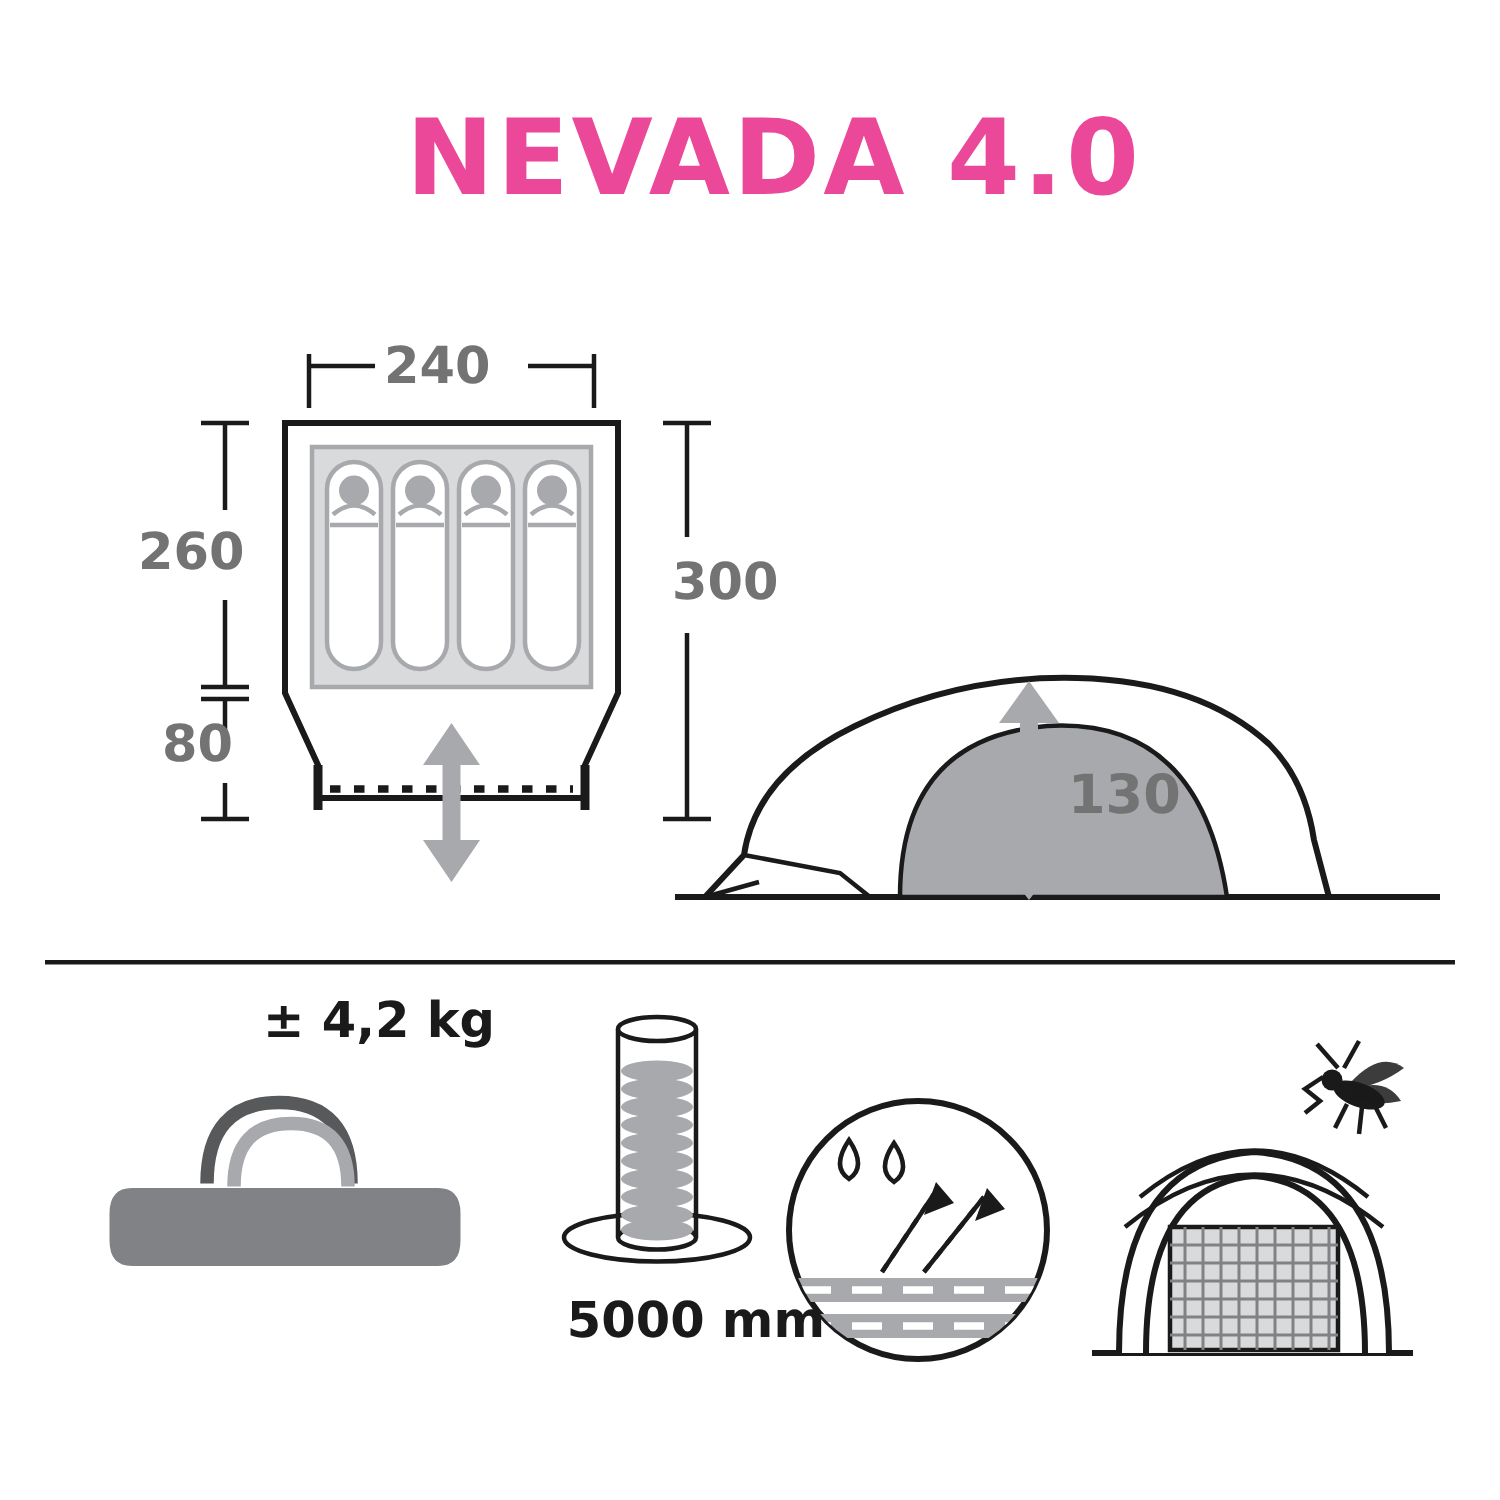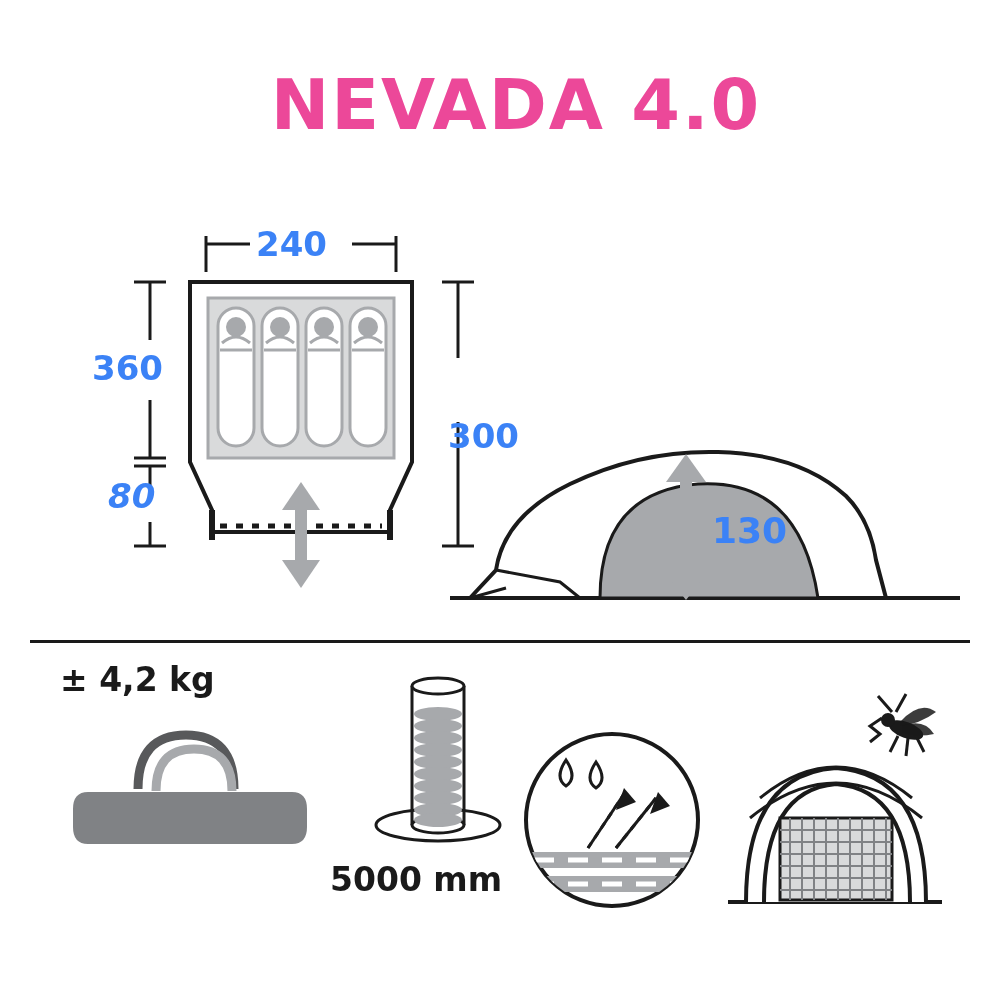--- a/index.html
+++ b/index.html
@@ -28,33 +28,33 @@
     font-size: 70px;
     font-weight: bold;
     letter-spacing: 2px;
     color: #ec4899;
     font-family: "DejaVu Sans", "Liberation Sans", sans-serif;
     line-height: 1;
   }
 
   
   .dim-label {
-    color: #3b82f6;
+    color: #737373;
     font-weight: bold;
     font-size: 34px;
     font-family: "DejaVu Sans", "Liberation Sans", sans-serif;
     white-space: nowrap;
   }
   .cap-label {
     color: #1a1a1a;
     font-weight: bold;
     font-size: 33px;
     font-family: "DejaVu Sans", "Liberation Sans", sans-serif;
     white-space: nowrap;
-    text-align: left;
+    text-align: right;
   }
 
   
   #divider {
     left: 30px;
     top: 640px;
     width: 940px;
     height: 3px;
     background: #1a1a1a;
   }
@@ -141,23 +141,23 @@
 
       <g stroke="#1a1a1a" stroke-width="3" fill="none">
         <line x1="352" y1="72" x2="384" y2="72"></line>
         <line x1="368" y1="72" x2="368" y2="148"></line>
         <line x1="368" y1="212" x2="368" y2="336"></line>
         <line x1="352" y1="336" x2="384" y2="336"></line>
       </g>
     </svg>
 
     <div class="abs dim-label" style="left:166px; top:14px;">240</div>
-    <div class="abs dim-label" style="left:2px; top:138px;">360</div>
-    <div class="abs dim-label" style="left:18px; top:266px;font-style:italic;">80</div>
-    <div class="abs dim-label" style="left:358px; top:158px;margin-top:48px;">300</div>
+    <div class="abs dim-label" style="left:2px; top:138px;">260</div>
+    <div class="abs dim-label" style="left:18px; top:266px;">80</div>
+    <div class="abs dim-label" style="left:358px; top:158px;">300</div>
   </div>
 
   <div class="abs" style="left:440px; top:420px; width:530px; height:200px;text-decoration:underline;">
     <svg width="530" height="200" viewBox="0 0 530 200" xmlns="http://www.w3.org/2000/svg">
 
       <line x1="10" y1="178" x2="520" y2="178" stroke="#1a1a1a" stroke-width="4"></line>
 
       <path d="M 30 178 L 56 150 Q 64 96 130 64 Q 200 30 278 32 Q 360 34 406 76
                Q 430 100 436 140 L 446 178 Z" fill="#ffffff" stroke="#1a1a1a" stroke-width="4"></path>
 

